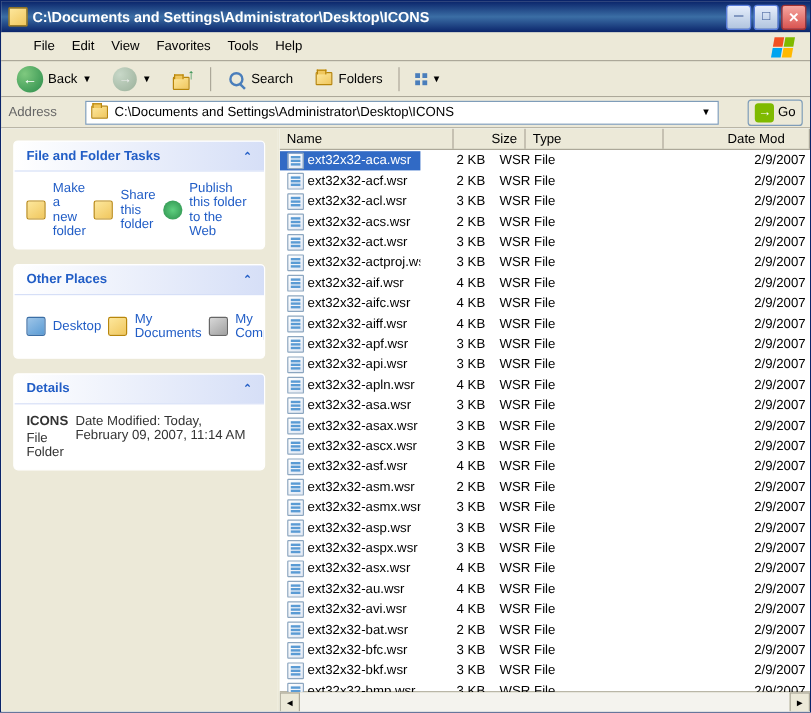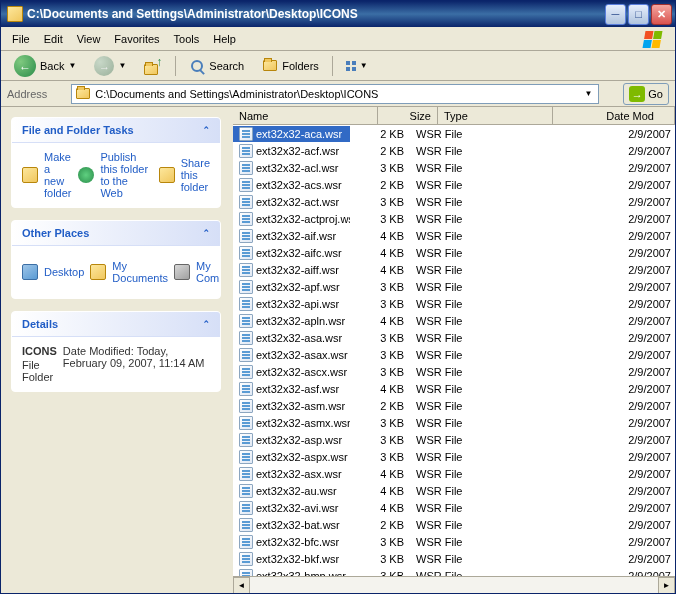--- a/index.html
+++ b/index.html
@@ -4,21 +4,21 @@
 <style>
 * { margin: 0; padding: 0; box-sizing: border-box; font-family: Tahoma, sans-serif; font-size: 11px; }
 body { background: #fff; }
 .window { width: 676px; height: 594px; border: 1px solid #0a246a; display: flex; flex-direction: column; background: #ece9d8; }
 .titlebar { height: 26px; background: linear-gradient(to bottom, #0a246a, #3b6ea5 50%, #0a246a); color: #fff; display: flex; align-items: center; padding: 0 3px 0 6px; font-weight: bold; }
 .titlebar-icon { width: 16px; height: 16px; margin-right: 4px; background: linear-gradient(145deg, #fde79c, #f0c75e); border: 1px solid #b8860b; border-radius: 1px; }
 .titlebar-text { flex: 1; font-size: 12px; }
 .titlebar-buttons { display: flex; gap: 2px; }
 .titlebar-btn { width: 21px; height: 21px; background: linear-gradient(to bottom, #e6eefc, #b0c4de); border: 1px solid #5a7edc; border-radius: 3px; display: flex; align-items: center; justify-content: center; color: #2f4f8f; font-weight: bold; }
 .titlebar-btn.close { background: linear-gradient(to bottom, #f5a6a0, #d9534f); border-color: #a03030; color: #fff; }
-.menubar { height: 24px; background: #ece9d8; display: flex; align-items: center; padding: 0 4px; border-bottom: 1px solid #aca899; position: relative; }
+.menubar { height: 24px; background: #ece9d8; display: flex; align-items: center; padding: 0 20px; border-bottom: 1px solid #aca899; position: relative; }
 .menu-item { padding: 3px 7px; cursor: default; }
 .winlogo { position: absolute; right: 4px; top: 2px; width: 38px; height: 20px; display: flex; align-items: center; justify-content: center; }
 .winlogo-grid { display: grid; grid-template-columns: 8px 8px; grid-template-rows: 8px 8px; gap: 1px; transform: skewX(-10deg); }
 .wl-r { background: #f25022; } .wl-g { background: #7fba00; } .wl-b { background: #00a4ef; } .wl-y { background: #ffb900; }
 .toolbar { height: 30px; background: #ece9d8; display: flex; align-items: center; padding: 0 6px; gap: 4px; border-bottom: 1px solid #aca899; }
 .tb-btn { display: flex; align-items: center; gap: 4px; padding: 3px 6px; border: 1px solid transparent; border-radius: 3px; cursor: default; }
 .tb-btn.disabled { color: #aca899; }
 .tb-sep { width: 1px; height: 20px; background: #aca899; margin: 0 2px; }
 .dropdown-arrow { font-size: 8px; color: #000; }
 .icon-16 { width: 16px; height: 16px; display: inline-flex; align-items: center; justify-content: center; }
@@ -173,26 +173,26 @@
         <div class="panel-header">
           <span class="panel-title">File and Folder Tasks</span>
           <span class="panel-chevron">⌃</span>
         </div>
         <div class="panel-body">
           <div class="panel-link">
             <span class="link-ico ico-newfolder"></span>
             <span>Make a new folder</span>
           </div>
           <div class="panel-link">
+            <span class="link-ico ico-share"></span>
+            <span>Share this folder</span>
+          </div>
+          <div class="panel-link">
             <span class="link-ico ico-publish"></span>
             <span>Publish this folder to the Web</span>
-          </div>
-          <div class="panel-link">
-            <span class="link-ico ico-share"></span>
-            <span>Share this folder</span>
           </div>
         </div>
       </div>
 
       <div class="panel">
         <div class="panel-header">
           <span class="panel-title">Other Places</span>
           <span class="panel-chevron">⌃</span>
         </div>
         <div class="panel-body">

